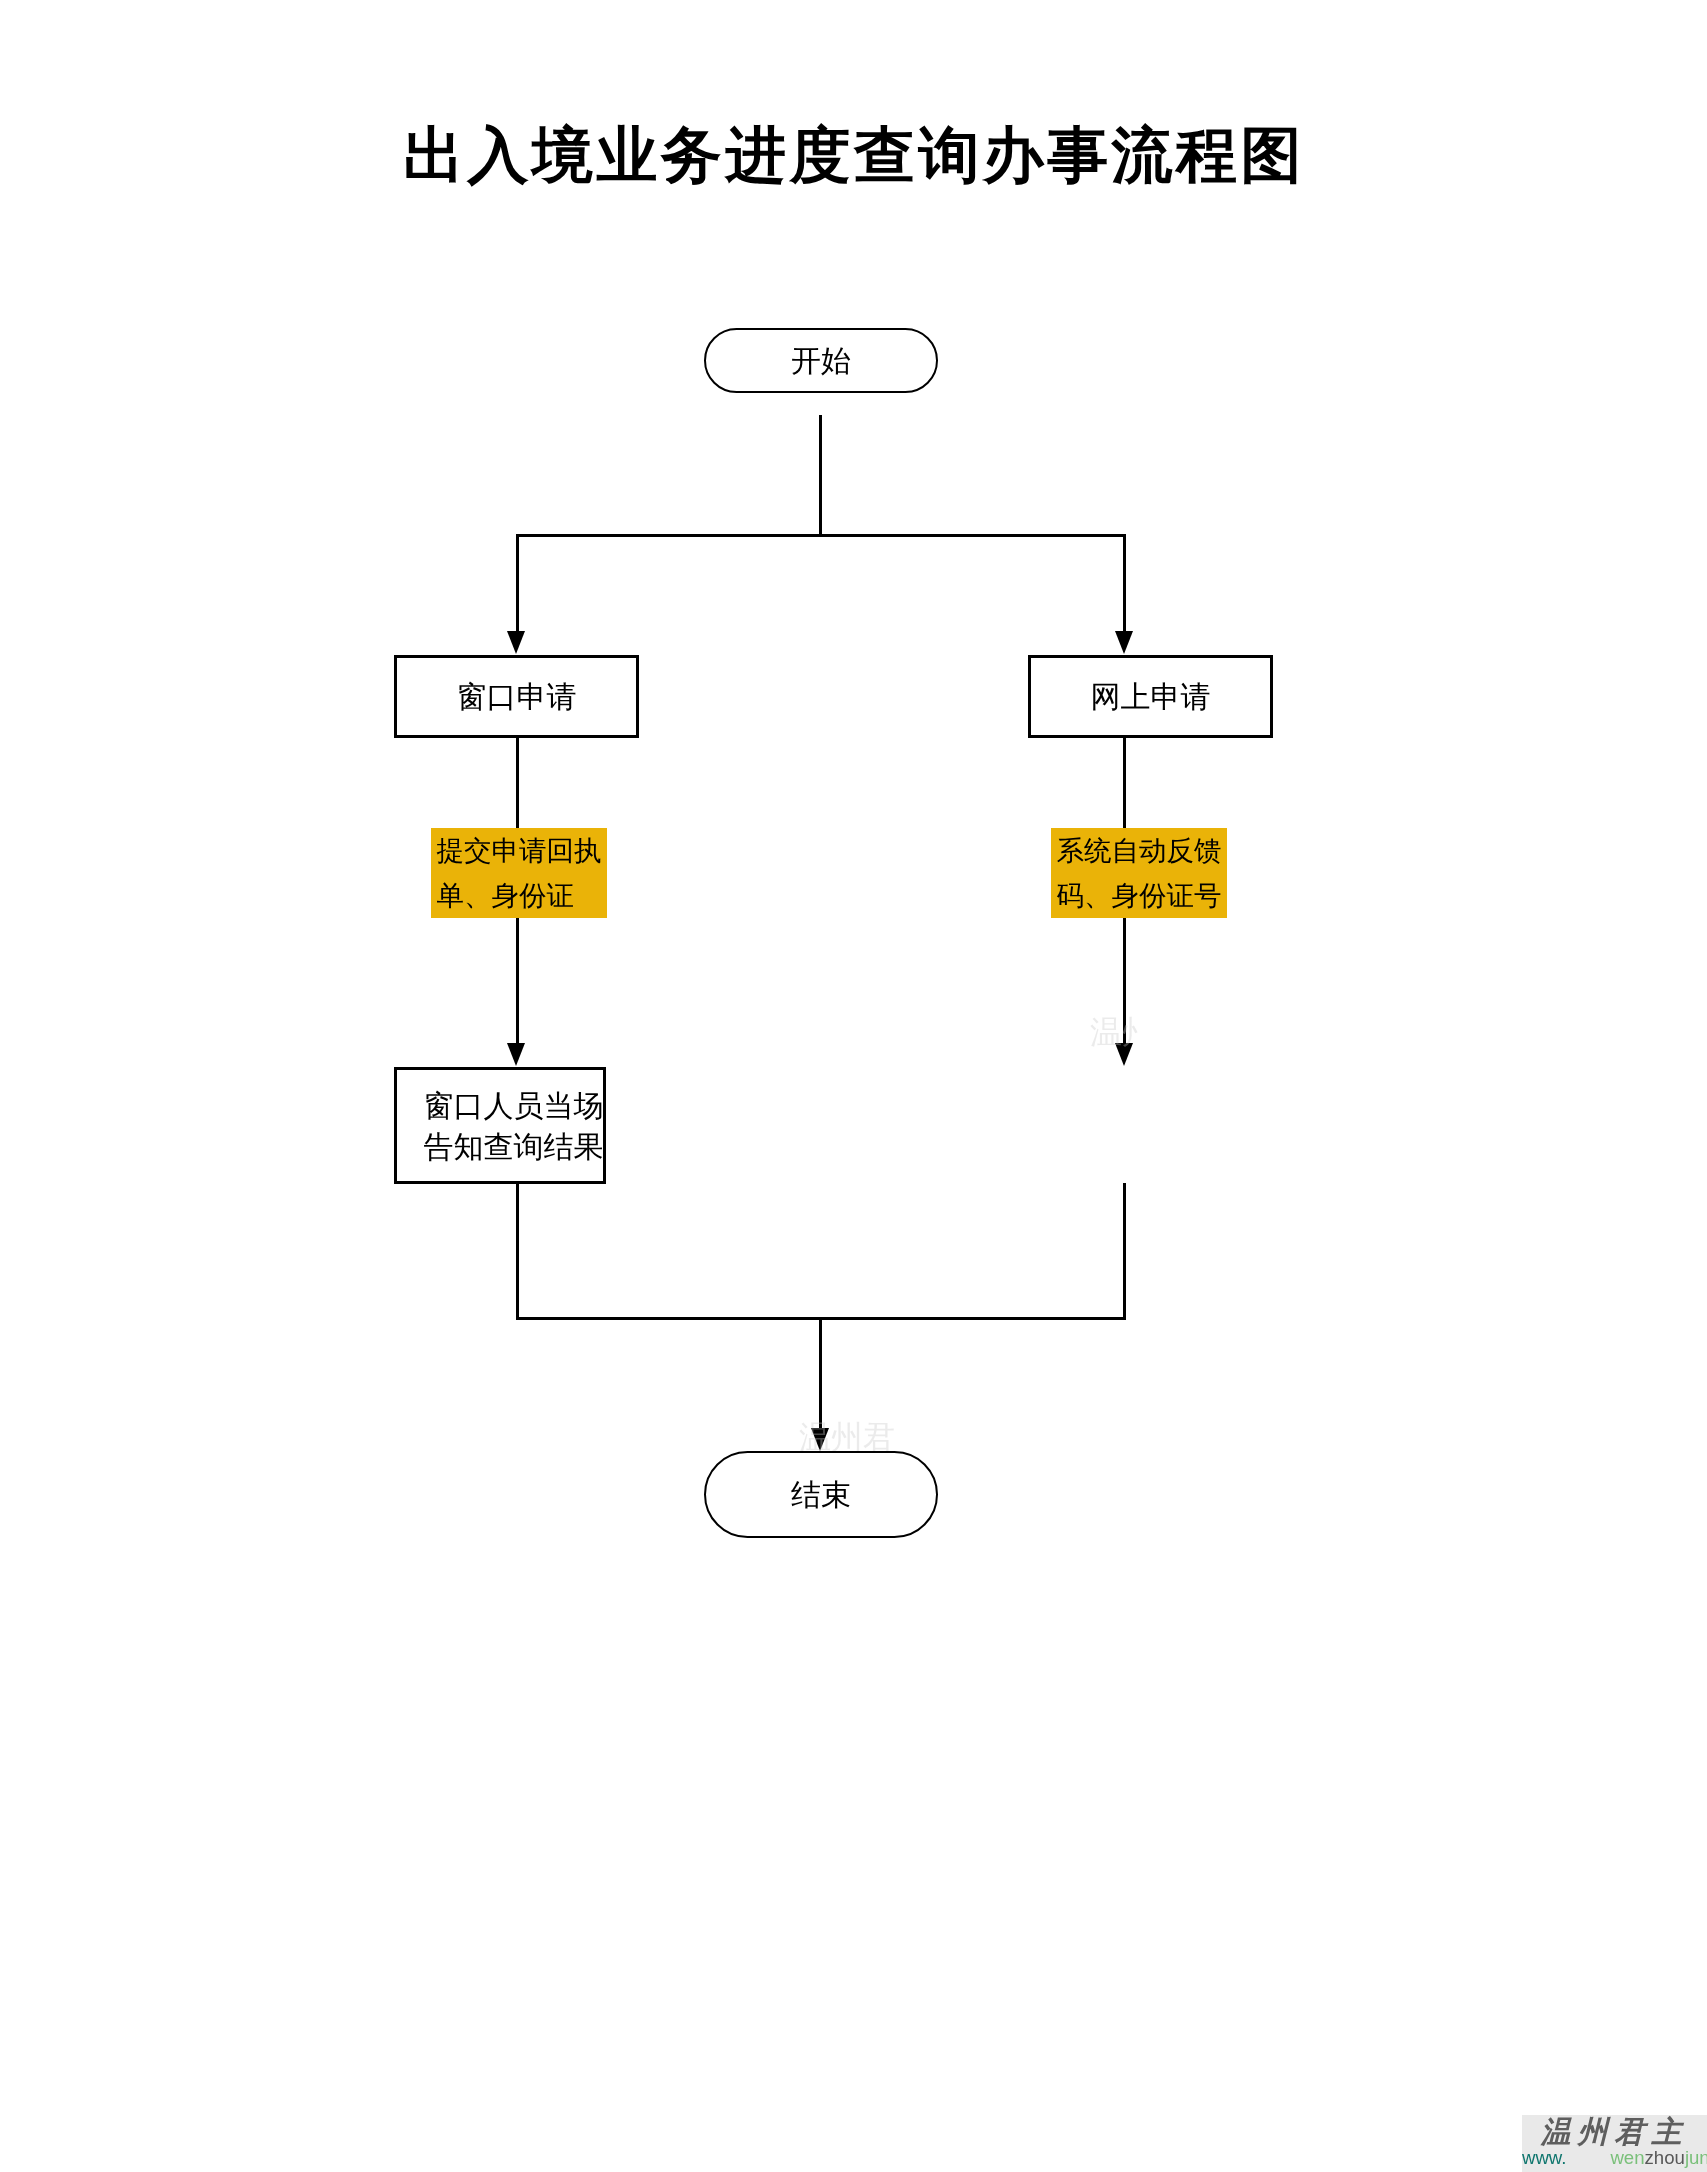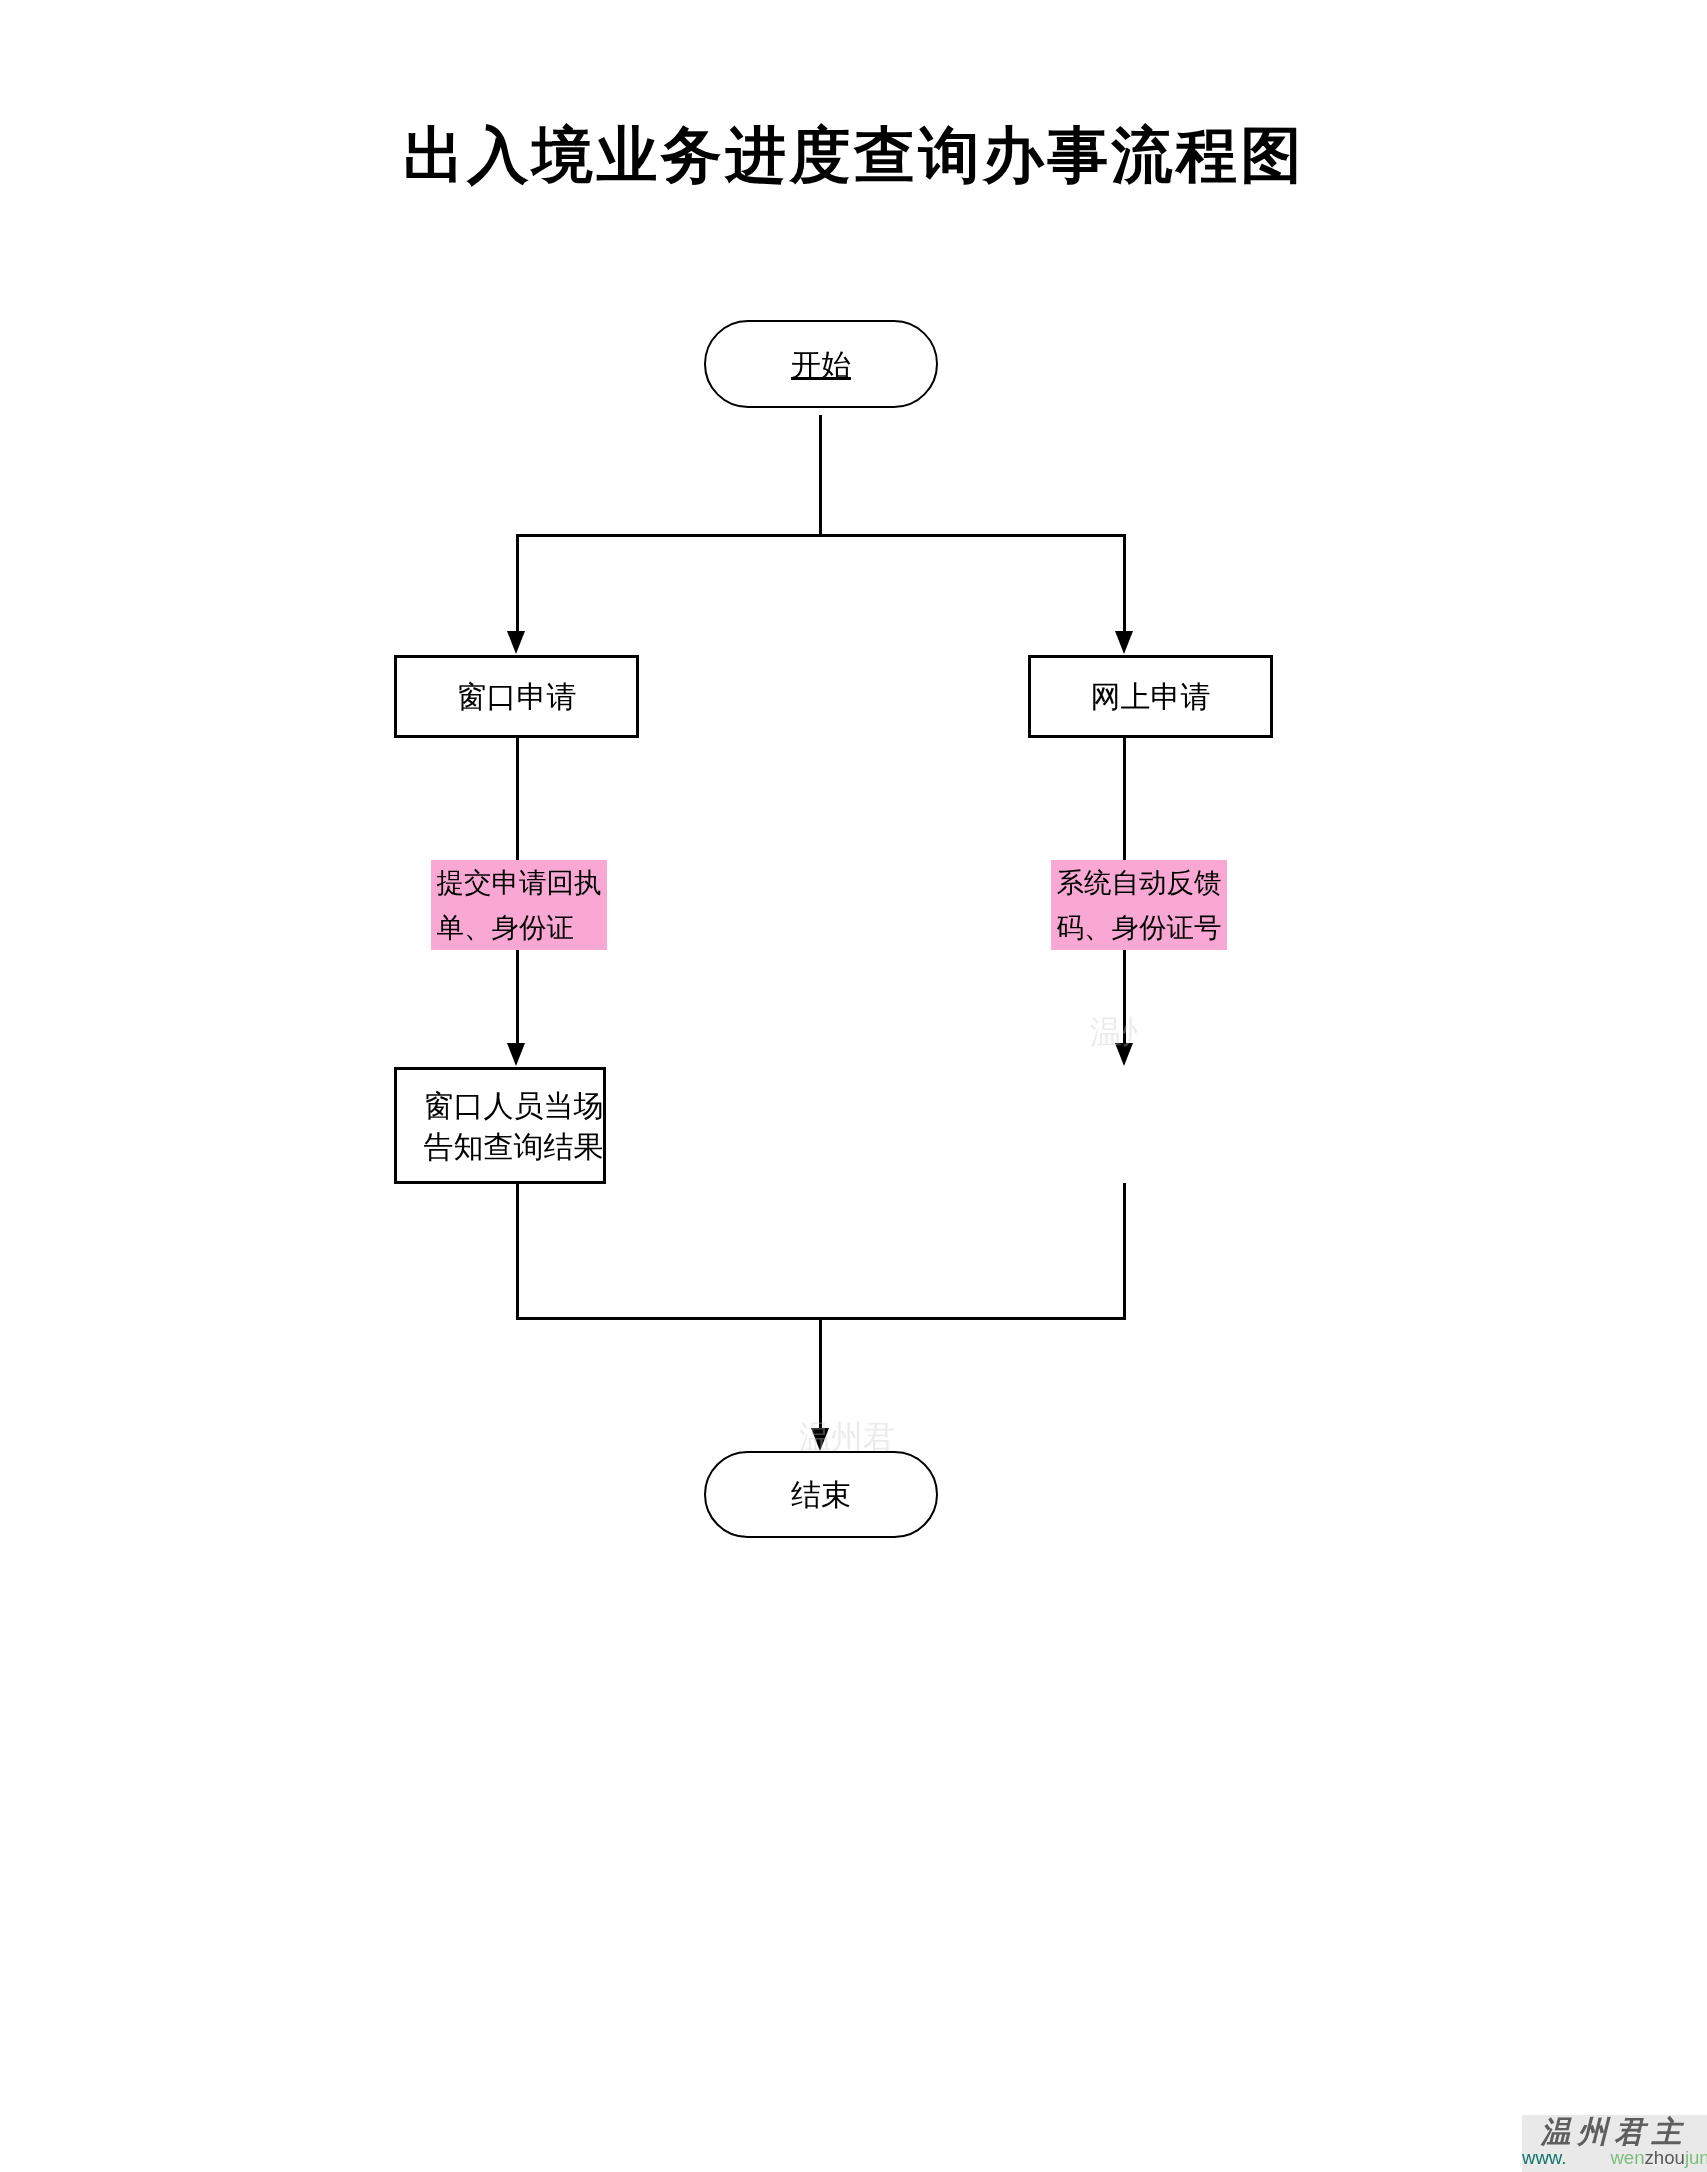--- a/index.html
+++ b/index.html
@@ -52,27 +52,26 @@
   .arrowhead {
     position: absolute;
     width: 0;
     height: 0;
     border-left: 9.6px solid transparent;
     border-right: 9.6px solid transparent;
     border-top: 23.4px solid #000000;
   }
   .edge-label {
     position: absolute;
-    background: #f9a8d4;
+    background: #eab308;
     font-size: 27.5px;
     line-height: 45px;
     padding: 0 5.5px;
     white-space: nowrap;
     text-align: left;
-    margin-top: 32px;
   }
   .edge-label span { display: block; }
   .ghost {
     position: absolute;
     overflow: hidden;
     font-size: 32px;
     line-height: 32px;
     opacity: 0.35;
     white-space: nowrap;
     pointer-events: none;
@@ -124,21 +123,21 @@
   <div class="line" style="left:1123px; top:737px; width:2.8px; height:310px;"></div>
   <div class="arrowhead" style="left:1115px; top:1043px;"></div>
 
   <div class="line" style="left:516px; top:1183px; width:2.8px; height:137px;"></div>
   <div class="line" style="left:1123px; top:1183px; width:2.8px; height:137px;"></div>
   <div class="line" style="left:516px; top:1317px; width:610px; height:2.8px;"></div>
 
   <div class="line" style="left:819px; top:1317px; width:2.8px; height:114px;"></div>
   <div class="arrowhead" style="left:811px; top:1428px;"></div>
 
-  <div class="node terminator" style="left:704px; top:320px; width:234px; height:88px;text-decoration:underline;">
+  <div class="node terminator" style="left:704px; top:328px; width:234px; height:65px;">
     <span class="nline">开始</span>
   </div>
 
   <div class="node process" style="left:394px; top:655px; width:245px; height:83px;">
     <span class="nline">窗口申请</span>
   </div>
 
   <div class="node process" style="left:1028px; top:655px; width:245px; height:83px;">
     <span class="nline">网上申请</span>
   </div>

